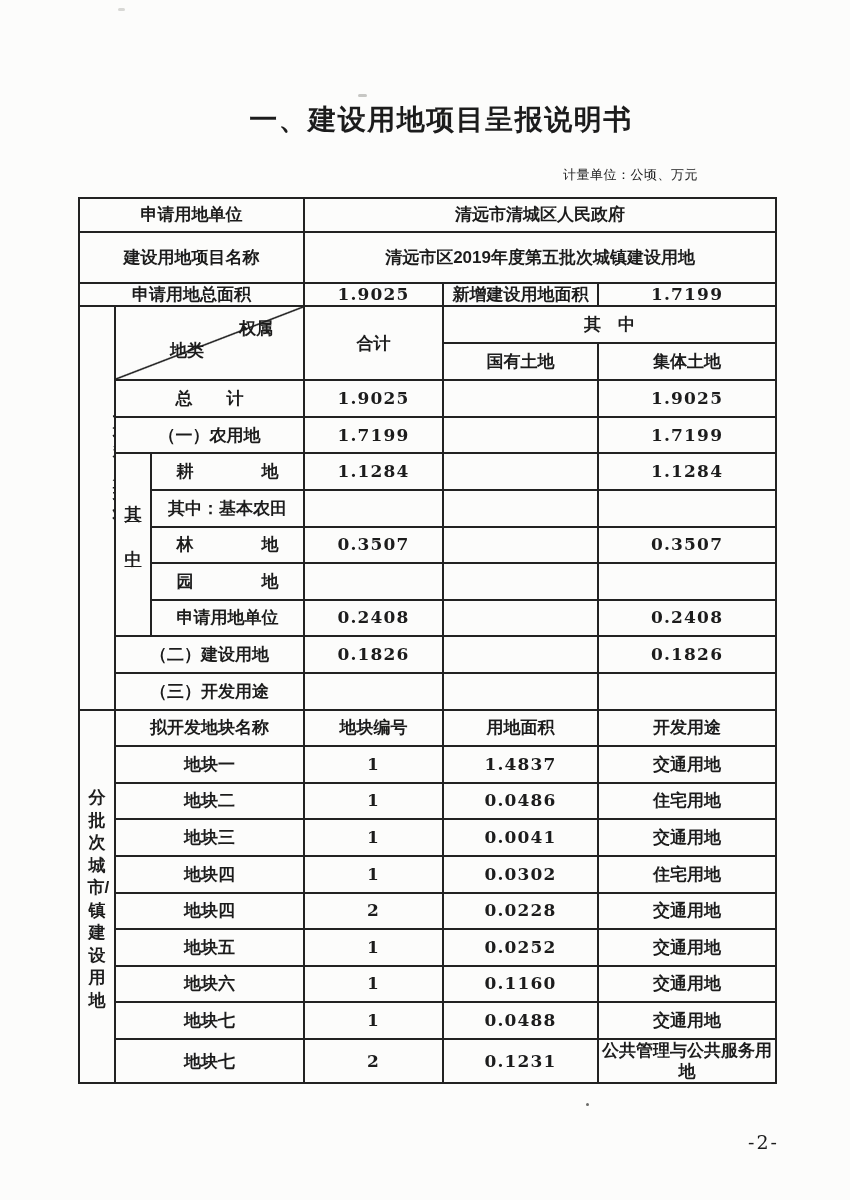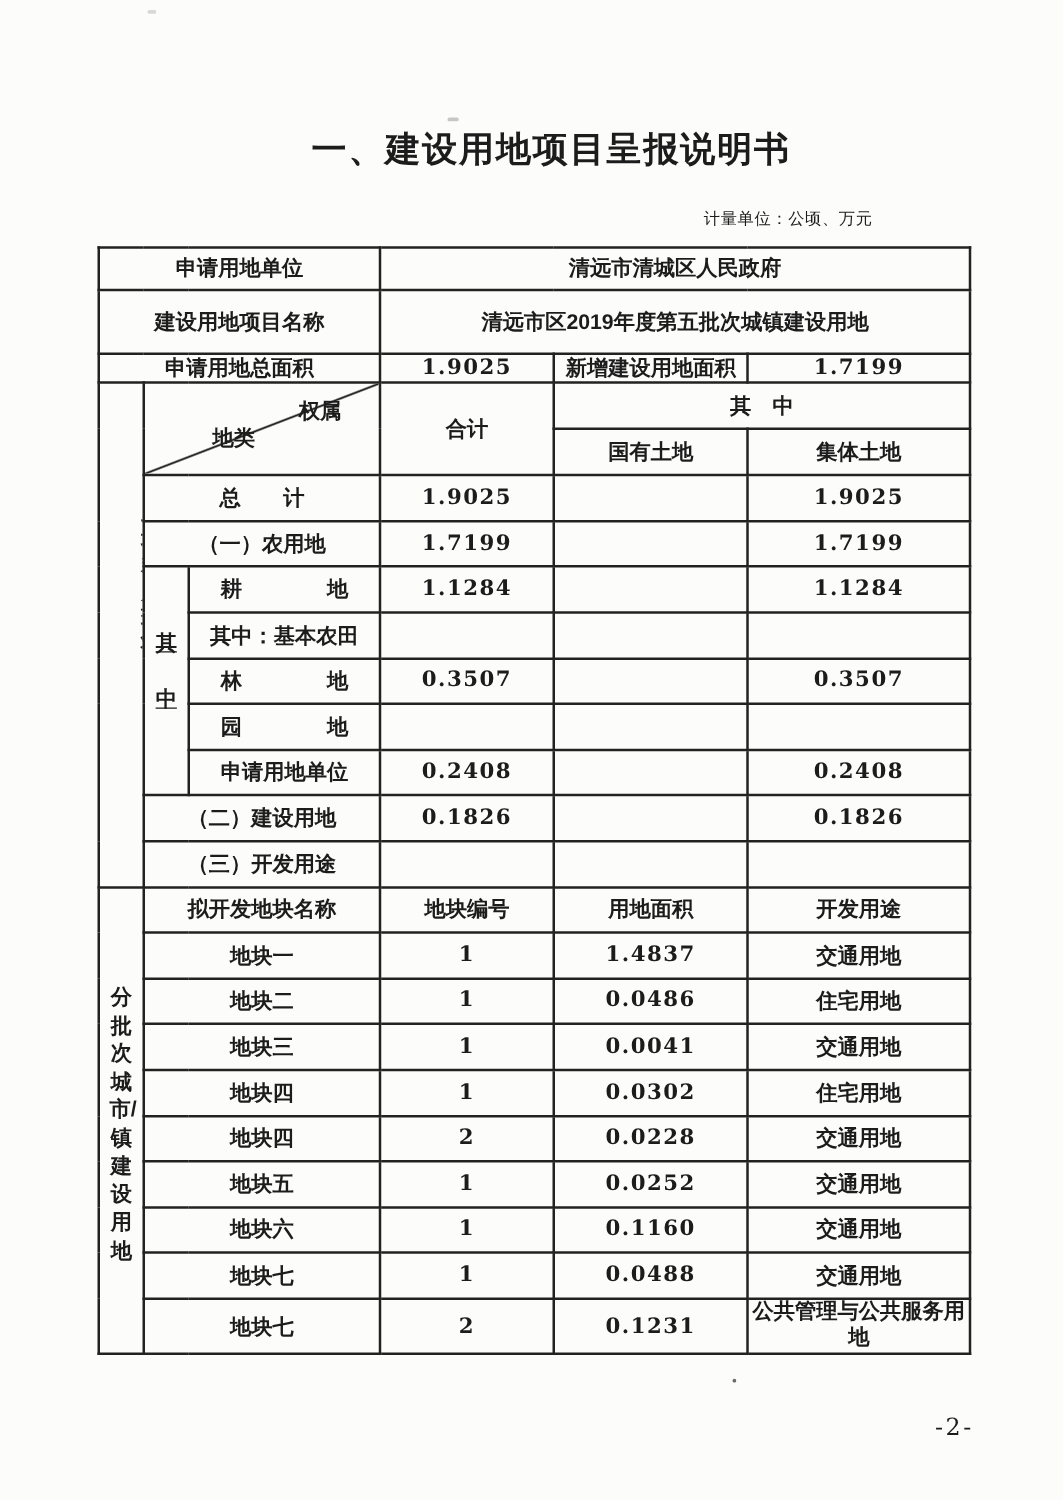--- a/index.html
+++ b/index.html
@@ -31,21 +31,21 @@
     text-align:center;vertical-align:middle;
     font-size:17px;font-weight:700;
     padding:0;overflow:hidden;line-height:1.25;
   }
   tr.h1{height:34px} tr.h2{height:51px} tr.h3{height:22px}
   tr.hh{height:37px} tr.r{height:36.6px}
   td.num{
     font-family:"DejaVu Serif", serif;
     font-weight:400;font-size:16px;letter-spacing:1.2px;
   }
-  td.tight{font-size:15px;letter-spacing:0;font-weight:700;font-family:Liberation Mono, monospace;}
+  td.tight{font-size:15px;letter-spacing:0;font-weight:700;}
   
   td.diag{position:relative;text-decoration:underline;}
   .diag-line{
     position:absolute;inset:0;pointer-events:none;
     background:linear-gradient(to bottom right,
       transparent calc(50% - 1.4px),
       var(--line) calc(50% - 0.2px),
       var(--line) calc(50% + 0.2px),
       transparent calc(50% + 1.4px));
   }

